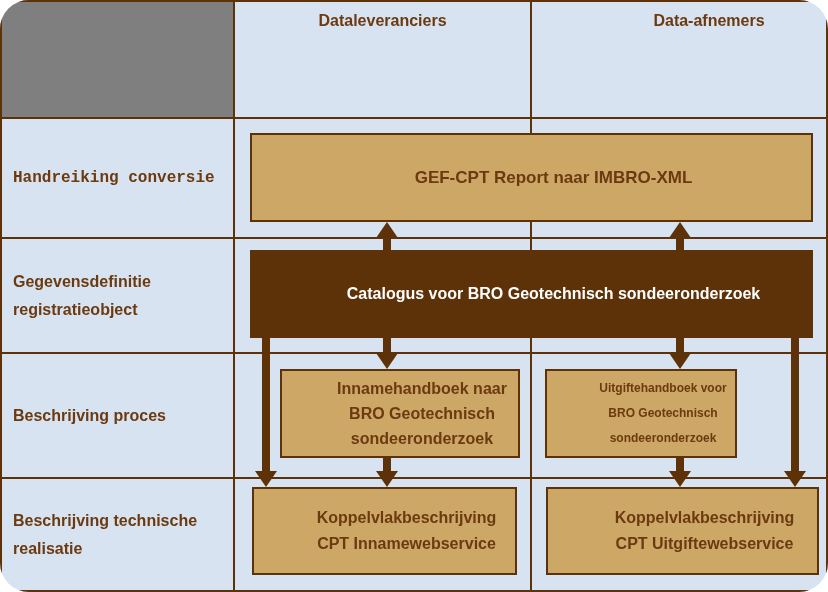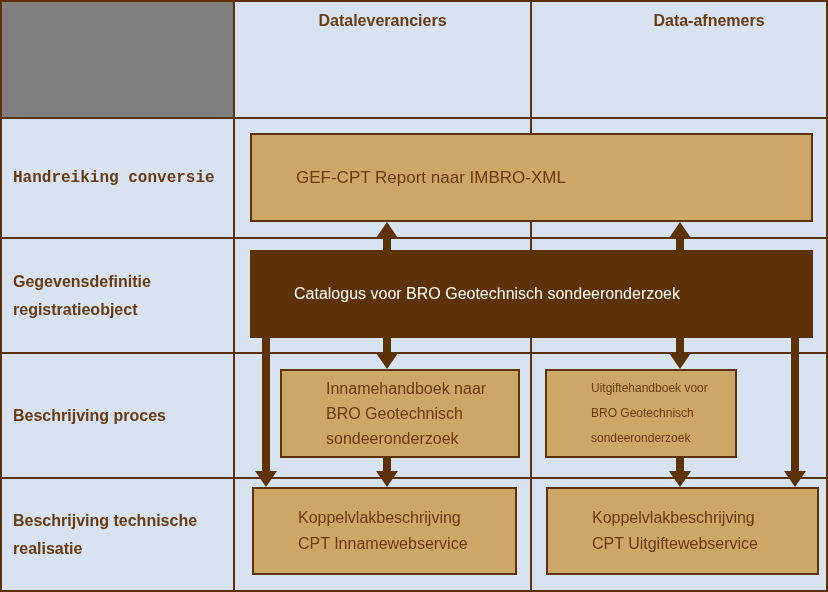--- a/index.html
+++ b/index.html
@@ -5,20 +5,21 @@
   :root{
     --bg:#D7E3F0; --gray:#7F7F7F; --tan:#CDA766; --brown:#5E3208;
     --text:#6B3A10; --white:#FFFFFF;
   }
   html,body{margin:0;padding:0;background:#fff;}
   .diagram{
     position:relative; width:828px; height:592px;
     background:var(--bg);
     font-family:"Liberation Sans", sans-serif;
     overflow:hidden;
+    border-radius:29px;
   }
   .frame{position:absolute; inset:0; border:2px solid var(--brown); pointer-events:none; z-index:4;}
   .gridline{position:absolute; background:var(--brown); z-index:1;}
   .v1{left:233px; top:0; width:2px; height:592px;}
   .v2{left:530px; top:0; width:2px; height:592px;}
   .h1{left:0; top:117px; width:828px; height:2px;}
   .h2{left:0; top:237px; width:828px; height:2px;}
   .h3{left:0; top:352px; width:828px; height:2px;}
   .h4{left:0; top:477px; width:828px; height:2px;}
   .corner{position:absolute; left:0; top:0; width:234px; height:118px; background:var(--gray); z-index:1;}
@@ -32,21 +33,21 @@
     position:absolute; left:13px; width:212px; display:flex; align-items:center;
     font-weight:bold; font-size:16px; line-height:28px; color:var(--text); z-index:2;
   }
   .row-label.r1{top:118px; height:120px;font-family:Liberation Mono, monospace;}
   .row-label.r2{top:238px; height:115px;}
   .row-label.r3{top:353px; height:125px;}
   .row-label.r4{top:478px; height:114px;}
   .row-label span, .box span{display:block;}
   .box{
     position:absolute; display:flex; flex-direction:column; justify-content:center;
-    font-weight:normal; color:var(--text);
+    text-align:center; font-weight:bold; color:var(--text);
     background:var(--tan); border:2px solid var(--brown);
     box-sizing:border-box; z-index:2;padding-left:44px;
   }
   .box-gef{left:250px; top:133px; width:563px; height:89px; font-size:17px;}
   .box-catalogus{
     left:250px; top:250px; width:563px; height:88px; font-size:16px;
     background:var(--brown); border:none; color:var(--white);
   }
   .box-inname{left:280px; top:369px; width:240px; height:89px; font-size:16px; line-height:25px;}
   .box-uitgifte{left:545px; top:369px; width:192px; height:89px; font-size:12px; line-height:25px;}

